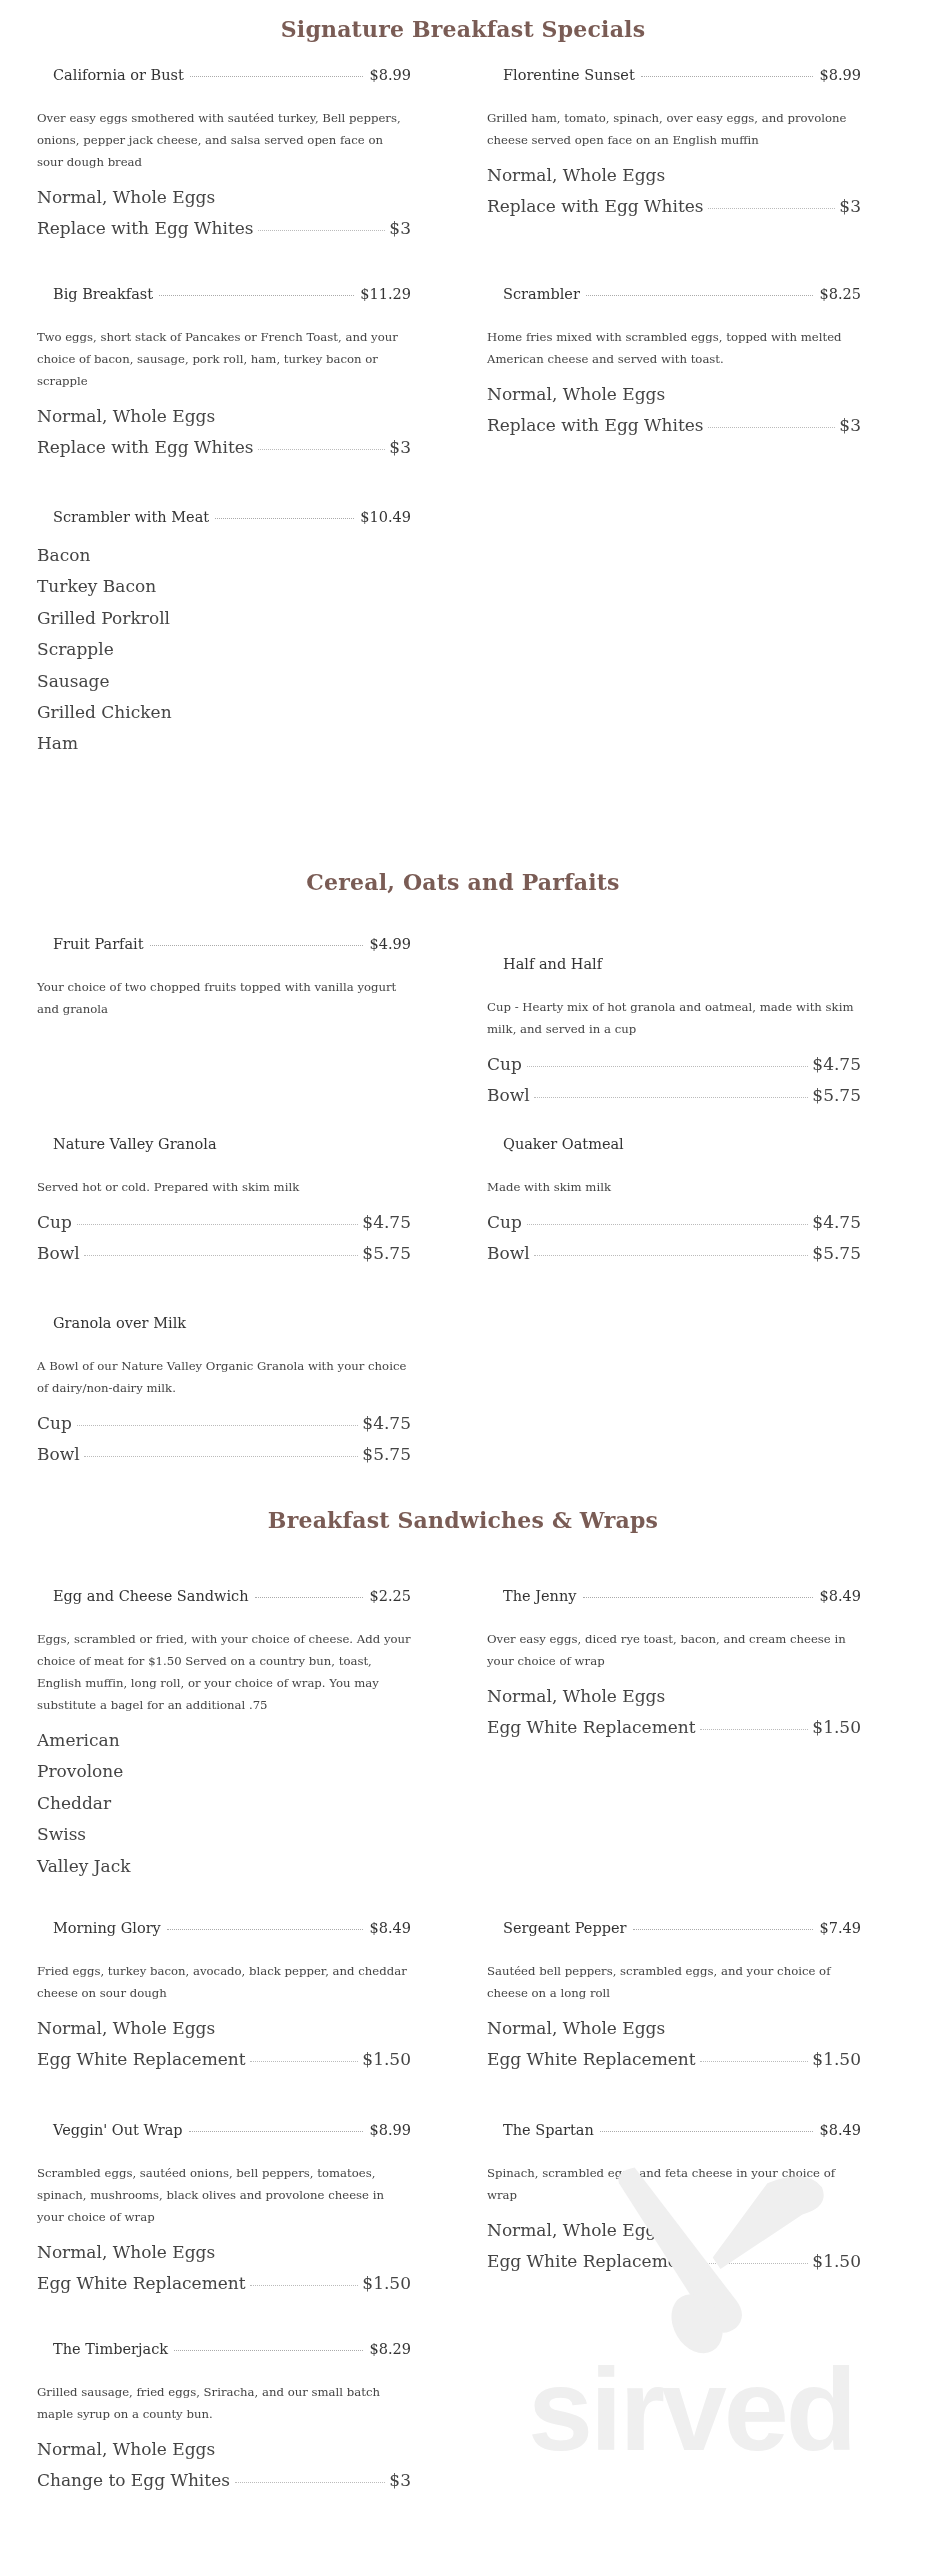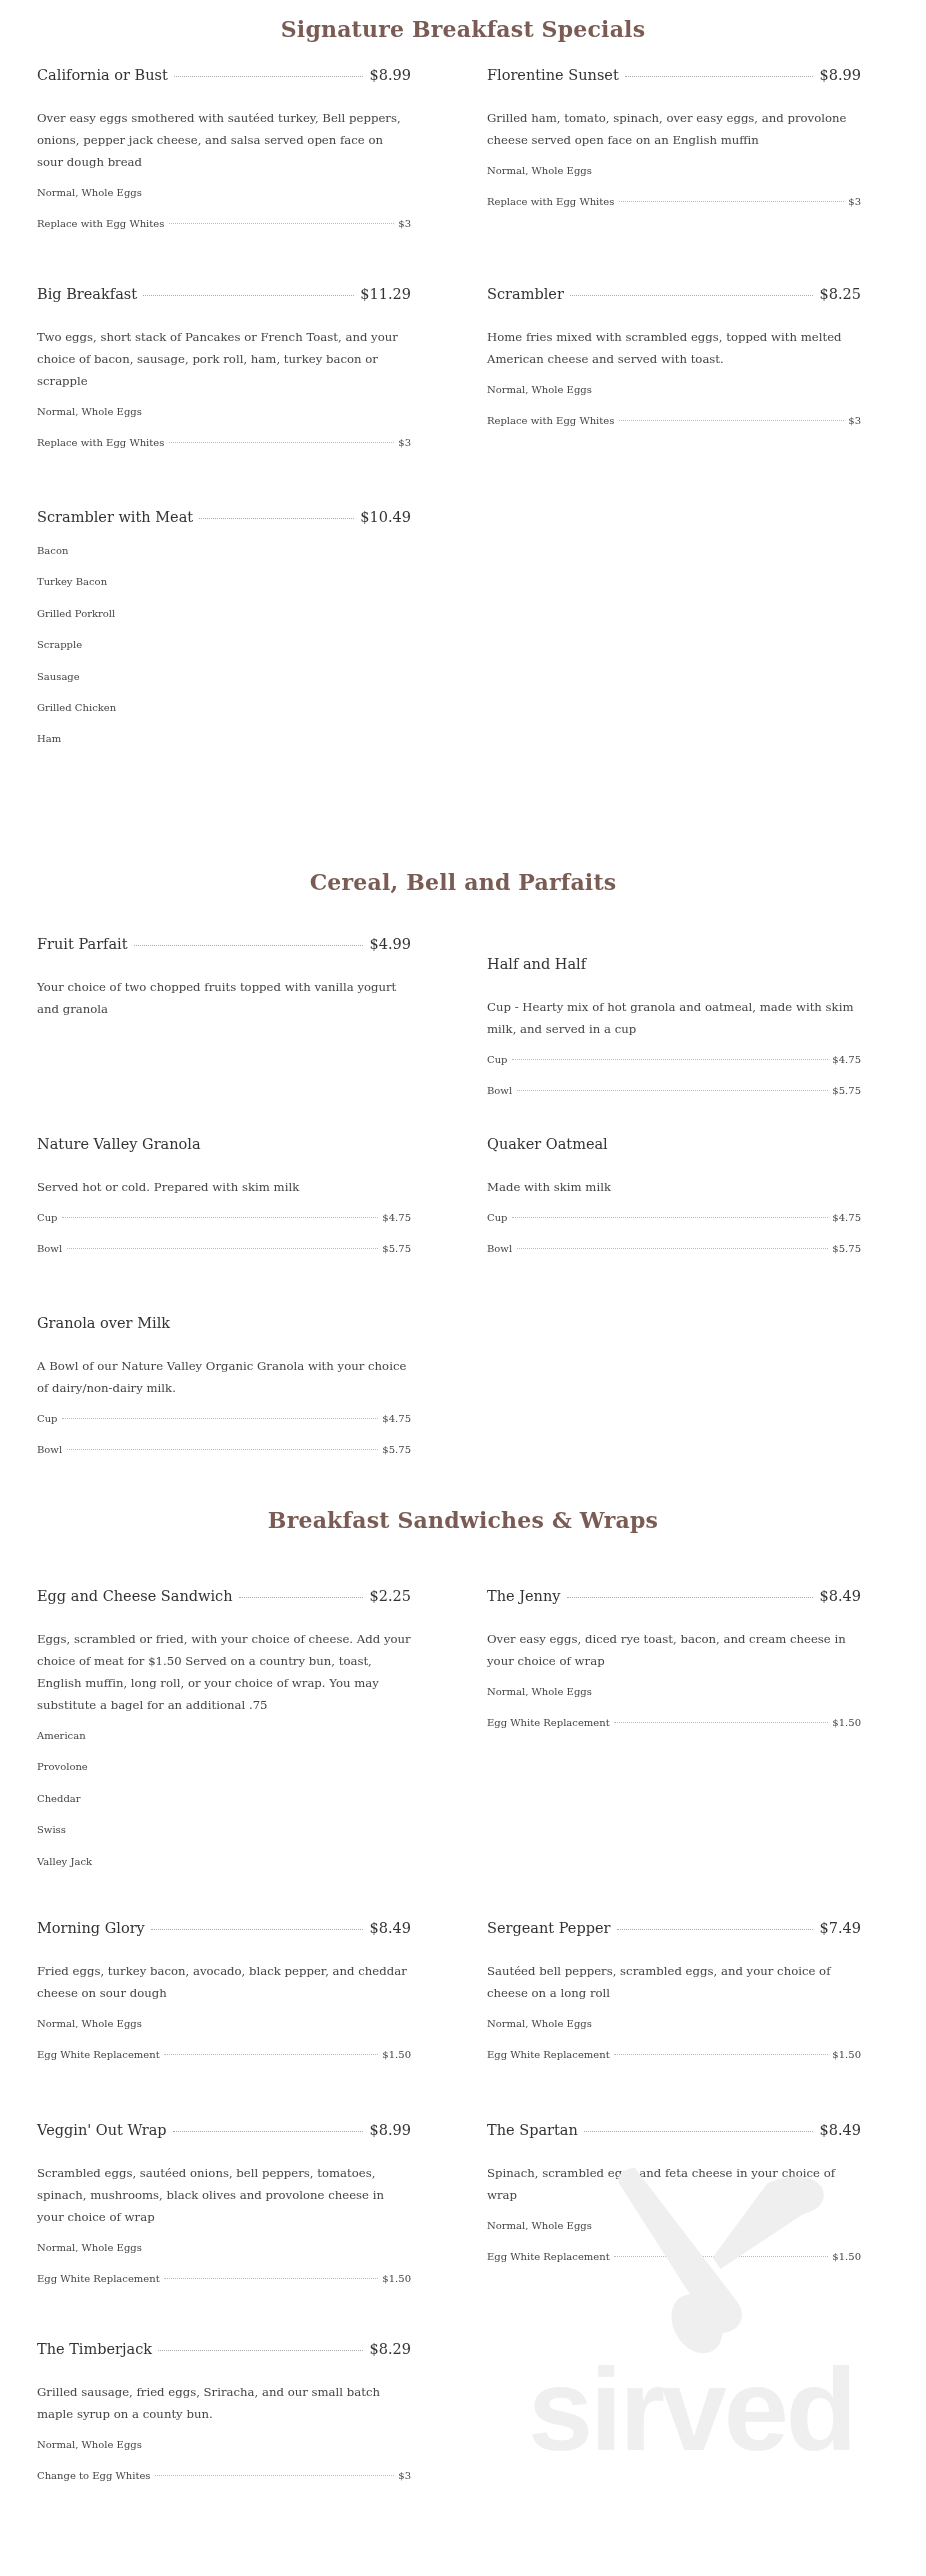--- a/index.html
+++ b/index.html
@@ -4,43 +4,43 @@
 <style>
   * { box-sizing: border-box; margin: 0; padding: 0; }
   html, body { width: 926px; height: 2576px; background: #ffffff; overflow: hidden; }
   body { position: relative; font-family: "DejaVu Serif", serif; color: #3a3a3a; }
   .section-title {
     position: absolute; left: 0; width: 926px; text-align: center;
     font-family: "DejaVu Serif", serif; font-weight: bold; font-size: 22px;
     color: #7a5c55; letter-spacing: 0.2px;
   }
   .item { position: absolute; width: 374px; }
-  .item-head { display: flex; align-items: baseline; font-size: 14.5px; color: #333; height: 22px; }
+  .item-head { display: flex; align-items: baseline; font-size: 14.5px; color: #333; height: 22px; margin-left: 16px; }
   .item-head .name { white-space: nowrap; }
   .item-head .dots {
     flex: 1; margin: 0 6.3px; border-bottom: 1.6px dotted #aaa; height: 0; position: relative; top: -3.1px; min-width: 7.8px;
   }
   .item-head .price { white-space: nowrap; }
   .desc { font-size: 11.7px; line-height: 22px; color: #444; margin-top: 18px; }
-  .opt { display: flex; align-items: baseline; font-size: 10px; color: #444; height: 22px; margin-top: 9.4px; }
+  .opt { display: flex; align-items: baseline; font-size: 17px; color: #444; height: 22px; margin-top: 9.4px; }
   .opt:first-of-type { }
   .opt .dots { flex: 1; margin: 0 4.7px; border-bottom: 1.6px dotted #bbb; position: relative; top: -3.1px; min-width: 7.8px; }
   .opts { margin-top: 14px; }
   .opts .opt { margin-top: 0; margin-bottom: 9.4px; }
   .watermark { position: absolute; left: 501px; top: 2160px; width: 391px; height: 313px; pointer-events: none; }
   .watermark-text {
     position: absolute; left: 27px; top: 182px; font-family: "Liberation Sans", sans-serif; font-weight: bold;
     font-size: 117px; color: #efefef; letter-spacing: -3.1px;
   }
 </style>
 </head>
 <body>
 
 <h2 class="section-title" style="top:15.7px">Signature Breakfast Specials</h2>
-<h2 class="section-title" style="top:869px">Cereal, Bell and Parfaits</h2>
+<h2 class="section-title" style="top:869px">Cereal, Oats and Parfaits</h2>
 <h2 class="section-title" style="top:1507px">Breakfast Sandwiches &amp; Wraps</h2>
 
 <div class="item" style="left:37px; top:67px">
     <div class="item-head">
       <span class="name">California or Bust</span>
       <span class="dots"></span>
       <span class="price">$8.99</span>
     </div>
     <p class="desc">Over easy eggs smothered with sautéed turkey, Bell peppers, onions, pepper jack cheese, and salsa served open face on sour dough bread</p>
     <div class="opts">

